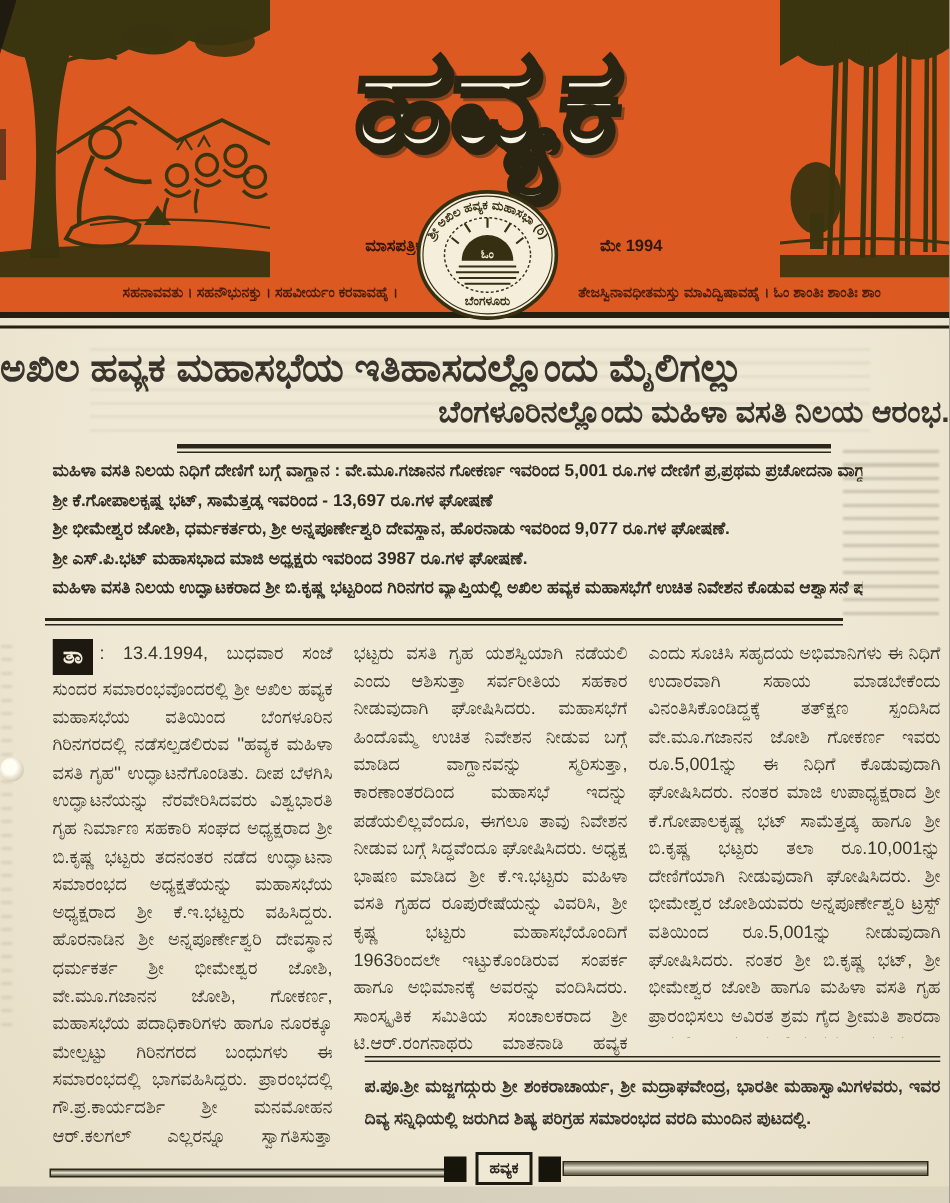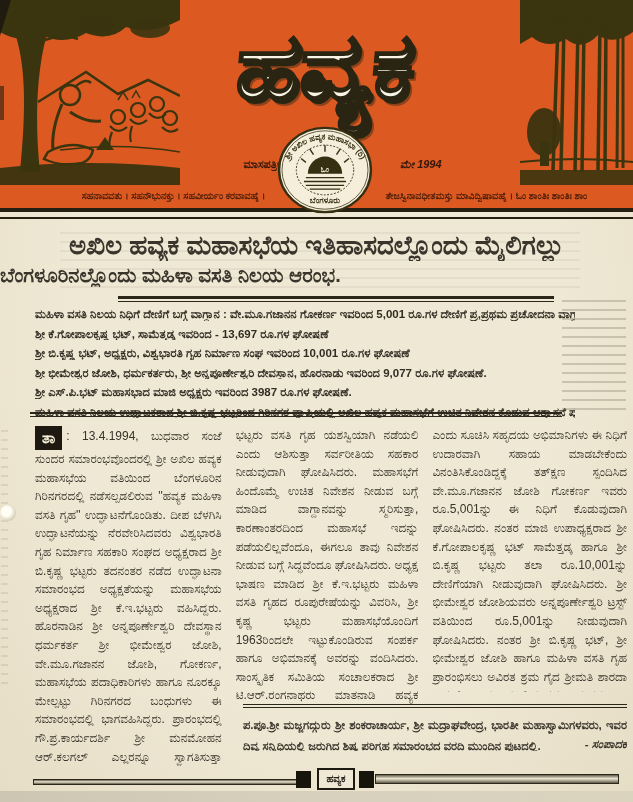--- a/index.html
+++ b/index.html
@@ -19,30 +19,30 @@
     position:absolute;left:145px;top:-8px;width:360px;height:150px;
     display:flex;align-items:center;justify-content:center;
     font-size:92px;font-weight:bold;color:#f8f4e6;
     -webkit-text-stroke:2px #2a2512;
     text-shadow:4px 4px 0 #2a2512, 6px 6px 0 rgba(42,37,18,.45);
     transform:skewX(-5deg);white-space:nowrap;overflow:visible;z-index:2;
   }
   .m-sub{position:absolute;left:222px;top:158px;width:82px;font-size:11px;font-weight:bold;
     color:#33170a;text-align:center;white-space:nowrap;overflow:hidden;}
   .m-date{position:absolute;left:400px;top:158px;width:70px;font-size:11px;font-weight:bold;
-    color:#33170a;white-space:nowrap;overflow:hidden;font-style:italic;}
+    color:#33170a;white-space:nowrap;overflow:hidden;}
   .m-seal{position:absolute;left:276px;top:126px;width:98px;height:88px;z-index:5;}
   .m-mantra{position:absolute;left:0;right:0;top:184px;height:24px;box-sizing:border-box;
     padding:6px 8px 0 44px;display:flex;justify-content:center;
     font-size:9.5px;font-weight:bold;color:#4b1d08;white-space:nowrap;overflow:hidden;}
   .m-mantra .right{margin-left:120px;}
   
-  .headline1{position:absolute;left:0;top:230px;width:633px;text-align:center;
+  .headline1{position:absolute;left:0;top:230px;width:633px;text-align:left;
     font-size:26px;font-weight:bold;color:#3a352c;white-space:nowrap;overflow:hidden;}
-  .headline2{position:absolute;left:0;top:264px;width:633px;text-align:left;
+  .headline2{position:absolute;left:0;top:264px;width:633px;text-align:right;
     font-size:20px;font-weight:bold;color:#3a352c;white-space:nowrap;overflow:hidden;}
   .headline-rule{position:absolute;left:118px;top:296px;width:436px;height:2px;
     border-top:3px solid #2b261a;border-bottom:1px solid #2b261a;}
   
   .announcements{position:absolute;left:35px;top:308px;width:540px;overflow:hidden;}
   .announcements .line{font-size:11.5px;font-weight:bold;color:#322d24;
     margin-bottom:7px;line-height:12.5px;white-space:nowrap;overflow:hidden;}
   .section-rule{position:absolute;left:30px;top:412px;width:532px;height:2px;
     border-top:2px solid #2b261a;border-bottom:1px solid #2b261a;}
   
@@ -161,21 +161,20 @@
   <div class="masthead-underline"></div>
 
   <div class="ghost g3"></div>
   <div class="headline1">ಅಖಿಲ ಹವ್ಯಕ ಮಹಾಸಭೆಯ ಇತಿಹಾಸದಲ್ಲೊಂದು ಮೈಲಿಗಲ್ಲು</div>
   <div class="headline2">ಬೆಂಗಳೂರಿನಲ್ಲೊಂದು ಮಹಿಳಾ ವಸತಿ ನಿಲಯ ಆರಂಭ.</div>
   <div class="headline-rule"></div>
 
   <div class="announcements">
     <div class="line">ಮಹಿಳಾ ವಸತಿ ನಿಲಯ ನಿಧಿಗೆ ದೇಣಿಗೆ ಬಗ್ಗೆ ವಾಗ್ದಾನ : ವೇ.ಮೂ.ಗಜಾನನ ಗೋಕರ್ಣ ಇವರಿಂದ 5,001 ರೂ.ಗಳ ದೇಣಿಗೆ ಪ್ರ,ಪ್ರಥಮ ಪ್ರಚೋದನಾ ವಾಗ್ದಾನ</div>
     <div class="line">ಶ್ರೀ ಕೆ.ಗೋಪಾಲಕೃಷ್ಣ ಭಟ್, ಸಾಮೆತ್ತಡ್ಕ ಇವರಿಂದ - 13,697 ರೂ.ಗಳ ಘೋಷಣೆ</div>
-    <div class="line">ಶ್ರೀ ಬಿ.ಕೃಷ್ಣ ಭಟ್, ಅಧ್ಯಕ್ಷರು, ವಿಶ್ವಭಾರತಿ ಗೃಹ ನಿರ್ಮಾಣ ಸಂಘ ಇವರಿಂದ 10,001 ರೂ.ಗಳ ಘೋಷಣೆ</div>
     <div class="line">ಶ್ರೀ ಭೀಮೇಶ್ವರ ಜೋಶಿ, ಧರ್ಮಕರ್ತರು, ಶ್ರೀ ಅನ್ನಪೂರ್ಣೇಶ್ವರಿ ದೇವಸ್ಥಾನ, ಹೊರನಾಡು ಇವರಿಂದ 9,077 ರೂ.ಗಳ ಘೋಷಣೆ.</div>
     <div class="line">ಶ್ರೀ ಎಸ್.ಪಿ.ಭಟ್ ಮಹಾಸಭಾದ ಮಾಜಿ ಅಧ್ಯಕ್ಷರು ಇವರಿಂದ 3987 ರೂ.ಗಳ ಘೋಷಣೆ.</div>
     <div class="line">ಮಹಿಳಾ ವಸತಿ ನಿಲಯ ಉದ್ಘಾಟಕರಾದ ಶ್ರೀ ಬಿ.ಕೃಷ್ಣ ಭಟ್ಟರಿಂದ ಗಿರಿನಗರ ವ್ಯಾಪ್ತಿಯಲ್ಲಿ ಅಖಿಲ ಹವ್ಯಕ ಮಹಾಸಭೆಗೆ ಉಚಿತ ನಿವೇಶನ ಕೊಡುವ ಆಶ್ವಾಸನೆ ಪುನರುಚ್ಚಾರ.</div>
   </div>
   <div class="section-rule"></div>
 
   <div class="body-cols">
     <div class="col c1">
       <span class="dropcap">ತಾ</span><span>: 13.4.1994, ಬುಧವಾರ ಸಂಜೆ ಸುಂದರ ಸಮಾರಂಭವೊಂದರಲ್ಲಿ ಶ್ರೀ ಅಖಿಲ ಹವ್ಯಕ ಮಹಾಸಭೆಯ ವತಿಯಿಂದ ಬೆಂಗಳೂರಿನ ಗಿರಿನಗರದಲ್ಲಿ ನಡೆಸಲ್ಪಡಲಿರುವ ''ಹವ್ಯಕ ಮಹಿಳಾ ವಸತಿ ಗೃಹ'' ಉದ್ಘಾಟನೆಗೊಂಡಿತು. ದೀಪ ಬೆಳಗಿಸಿ ಉದ್ಘಾಟನೆಯನ್ನು ನೆರವೇರಿಸಿದವರು ವಿಶ್ವಭಾರತಿ ಗೃಹ ನಿರ್ಮಾಣ ಸಹಕಾರಿ ಸಂಘದ ಅಧ್ಯಕ್ಷರಾದ ಶ್ರೀ ಬಿ.ಕೃಷ್ಣ ಭಟ್ಟರು ತದನಂತರ ನಡೆದ ಉದ್ಘಾಟನಾ ಸಮಾರಂಭದ ಅಧ್ಯಕ್ಷತೆಯನ್ನು ಮಹಾಸಭೆಯ ಅಧ್ಯಕ್ಷರಾದ ಶ್ರೀ ಕೆ.ಇ.ಭಟ್ಟರು ವಹಿಸಿದ್ದರು. ಹೊರನಾಡಿನ ಶ್ರೀ ಅನ್ನಪೂರ್ಣೇಶ್ವರಿ ದೇವಸ್ಥಾನ ಧರ್ಮಕರ್ತ ಶ್ರೀ ಭೀಮೇಶ್ವರ ಜೋಶಿ, ವೇ.ಮೂ.ಗಜಾನನ ಜೋಶಿ, ಗೋಕರ್ಣ, ಮಹಾಸಭೆಯ ಪದಾಧಿಕಾರಿಗಳು ಹಾಗೂ ನೂರಕ್ಕೂ ಮೇಲ್ಪಟ್ಟು ಗಿರಿನಗರದ ಬಂಧುಗಳು ಈ ಸಮಾರಂಭದಲ್ಲಿ ಭಾಗವಹಿಸಿದ್ದರು. ಪ್ರಾರಂಭದಲ್ಲಿ ಗೌ.ಪ್ರ.ಕಾರ್ಯದರ್ಶಿ ಶ್ರೀ ಮನಮೋಹನ ಆರ್.ಕಲಗಲ್ ಎಲ್ಲರನ್ನೂ ಸ್ವಾಗತಿಸುತ್ತಾ ಮಹಾಸಭೆಯ ಇತಿಹಾಸದಲ್ಲಿ ಇನ್ನೊಂದು ಮೈಲಿಗಲ್ಲನ್ನು ಇಂದು ಹಾಕುತ್ತಿದ್ದೇವೆ ಎಂದರು. ಉದ್ಘಾಟನಾ ಭಾಷಣ ಮಾಡಿದ ಶ್ರೀ ಬಿ.ಕೃಷ್ಣ</span>
     </div>
@@ -183,21 +182,20 @@
       <span>ಭಟ್ಟರು ವಸತಿ ಗೃಹ ಯಶಸ್ವಿಯಾಗಿ ನಡೆಯಲಿ ಎಂದು ಆಶಿಸುತ್ತಾ ಸರ್ವರೀತಿಯ ಸಹಕಾರ ನೀಡುವುದಾಗಿ ಘೋಷಿಸಿದರು. ಮಹಾಸಭೆಗೆ ಹಿಂದೊಮ್ಮೆ ಉಚಿತ ನಿವೇಶನ ನೀಡುವ ಬಗ್ಗೆ ಮಾಡಿದ ವಾಗ್ದಾನವನ್ನು ಸ್ಮರಿಸುತ್ತಾ, ಕಾರಣಾಂತರದಿಂದ ಮಹಾಸಭೆ ಇದನ್ನು ಪಡೆಯಲಿಲ್ಲವೆಂದೂ, ಈಗಲೂ ತಾವು ನಿವೇಶನ ನೀಡುವ ಬಗ್ಗೆ ಸಿದ್ಧವೆಂದೂ ಘೋಷಿಸಿದರು. ಅಧ್ಯಕ್ಷ ಭಾಷಣ ಮಾಡಿದ ಶ್ರೀ ಕೆ.ಇ.ಭಟ್ಟರು ಮಹಿಳಾ ವಸತಿ ಗೃಹದ ರೂಪುರೇಷೆಯನ್ನು ವಿವರಿಸಿ, ಶ್ರೀ ಕೃಷ್ಣ ಭಟ್ಟರು ಮಹಾಸಭೆಯೊಂದಿಗೆ 1963ರಿಂದಲೇ ಇಟ್ಟುಕೊಂಡಿರುವ ಸಂಪರ್ಕ ಹಾಗೂ ಅಭಿಮಾನಕ್ಕೆ ಅವರನ್ನು ವಂದಿಸಿದರು. ಸಾಂಸ್ಕೃತಿಕ ಸಮಿತಿಯ ಸಂಚಾಲಕರಾದ ಶ್ರೀ ಟಿ.ಆರ್.ರಂಗನಾಥರು ಮಾತನಾಡಿ ಹವ್ಯಕ ಮಹಾಸಭೆ ತನ್ನದೇ ಸ್ವಂತ ಕಟ್ಟಡದಲ್ಲಿ ಮಹಿಳಾ ವಸತಿ ಗೃಹ ಪ್ರಾರಂಭಿಸುವ ಇಚ್ಛೆಯನ್ನು ಹೊಂದಿದೆ ಹಾಗೂ ಇದಕ್ಕಾಗಿ ''ಹವ್ಯಕ ಮಹಿಳಾ ವಸತಿ ಗೃಹ ನಿಧಿ''ಯನ್ನು ಪ್ರಾರಂಭಿಸಲಿದ್ದೇವೆ</span>
     </div>
     <div class="col c3">
       <span>ಎಂದು ಸೂಚಿಸಿ ಸಹೃದಯ ಅಭಿಮಾನಿಗಳು ಈ ನಿಧಿಗೆ ಉದಾರವಾಗಿ ಸಹಾಯ ಮಾಡಬೇಕೆಂದು ವಿನಂತಿಸಿಕೊಂಡಿದ್ದಕ್ಕೆ ತತ್‌ಕ್ಷಣ ಸ್ಪಂದಿಸಿದ ವೇ.ಮೂ.ಗಜಾನನ ಜೋಶಿ ಗೋಕರ್ಣ ಇವರು ರೂ.5,001ನ್ನು ಈ ನಿಧಿಗೆ ಕೊಡುವುದಾಗಿ ಘೋಷಿಸಿದರು. ನಂತರ ಮಾಜಿ ಉಪಾಧ್ಯಕ್ಷರಾದ ಶ್ರೀ ಕೆ.ಗೋಪಾಲಕೃಷ್ಣ ಭಟ್ ಸಾಮೆತ್ತಡ್ಕ ಹಾಗೂ ಶ್ರೀ ಬಿ.ಕೃಷ್ಣ ಭಟ್ಟರು ತಲಾ ರೂ.10,001ನ್ನು ದೇಣಿಗೆಯಾಗಿ ನೀಡುವುದಾಗಿ ಘೋಷಿಸಿದರು. ಶ್ರೀ ಭೀಮೇಶ್ವರ ಜೋಶಿಯವರು ಅನ್ನಪೂರ್ಣೇಶ್ವರಿ ಟ್ರಸ್ಟ್ ವತಿಯಿಂದ ರೂ.5,001ನ್ನು ನೀಡುವುದಾಗಿ ಘೋಷಿಸಿದರು. ನಂತರ ಶ್ರೀ ಬಿ.ಕೃಷ್ಣ ಭಟ್, ಶ್ರೀ ಭೀಮೇಶ್ವರ ಜೋಶಿ ಹಾಗೂ ಮಹಿಳಾ ವಸತಿ ಗೃಹ ಪ್ರಾರಂಭಿಸಲು ಅವಿರತ ಶ್ರಮ ಗೈದ ಶ್ರೀಮತಿ ಶಾರದಾ ಜಯಗೋವಿಂದ ಇವರಿಗೆ ಗಂಧದ ಹಾರ ಸಮರ್ಪಿಸಿ ಗೌರವಿಸಲಾಯಿತು. ಮಹಿಳಾ ವಸತಿಗೃಹದ ಸಂಚಾಲಕಿ ಶ್ರೀಮತಿ ಶಾರದಾ ಜಯಗೋವಿಂದ ಇವರು ವಂದನಾರ್ಪಣೆ ಮಾಡಿದರು.</span>
     </div>
   </div>
 
   <div class="editor-note">
     <div class="rule"></div>
     <div class="txt">ಪ.ಪೂ.ಶ್ರೀ ಮಜ್ಜಗದ್ಗುರು ಶ್ರೀ ಶಂಕರಾಚಾರ್ಯ, ಶ್ರೀ ಮದ್ರಾಘವೇಂದ್ರ, ಭಾರತೀ ಮಹಾಸ್ವಾಮಿಗಳವರು, ಇವರ ದಿವ್ಯ ಸನ್ನಿಧಿಯಲ್ಲಿ ಜರುಗಿದ ಶಿಷ್ಯ ಪರಿಗ್ರಹ ಸಮಾರಂಭದ ವರದಿ ಮುಂದಿನ ಪುಟದಲ್ಲಿ.</div>
-    <div class="sig">- ಸಂಪಾದಕ</div>
   </div>
 
   <div class="fbar l"></div>
   <div class="fsq l"></div>
   <div class="fbox">
     <span>ಹವ್ಯಕ</span>
   </div>
   <div class="fsq r"></div>
   <div class="fbar r"></div>
 

